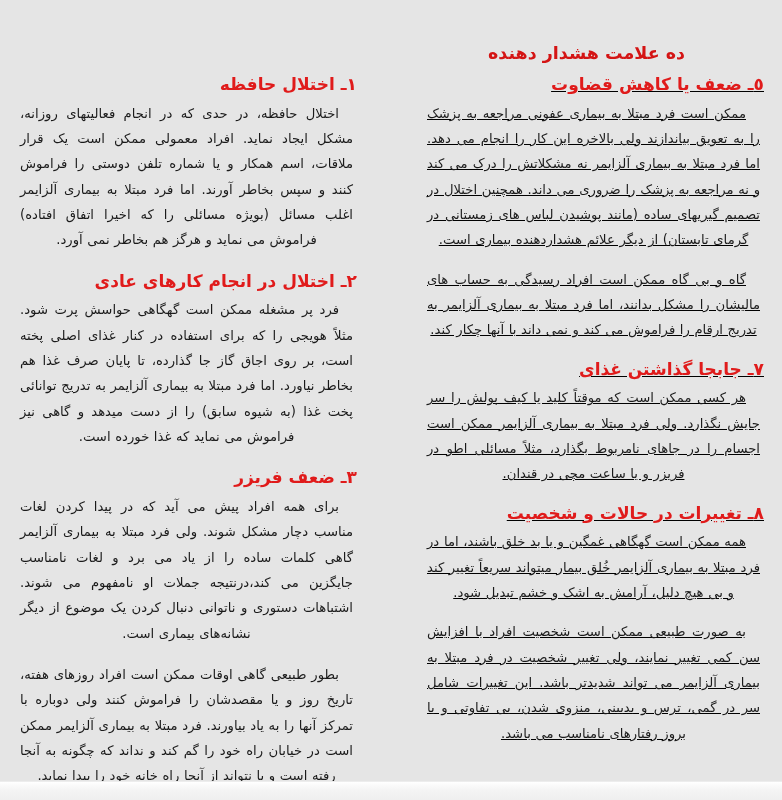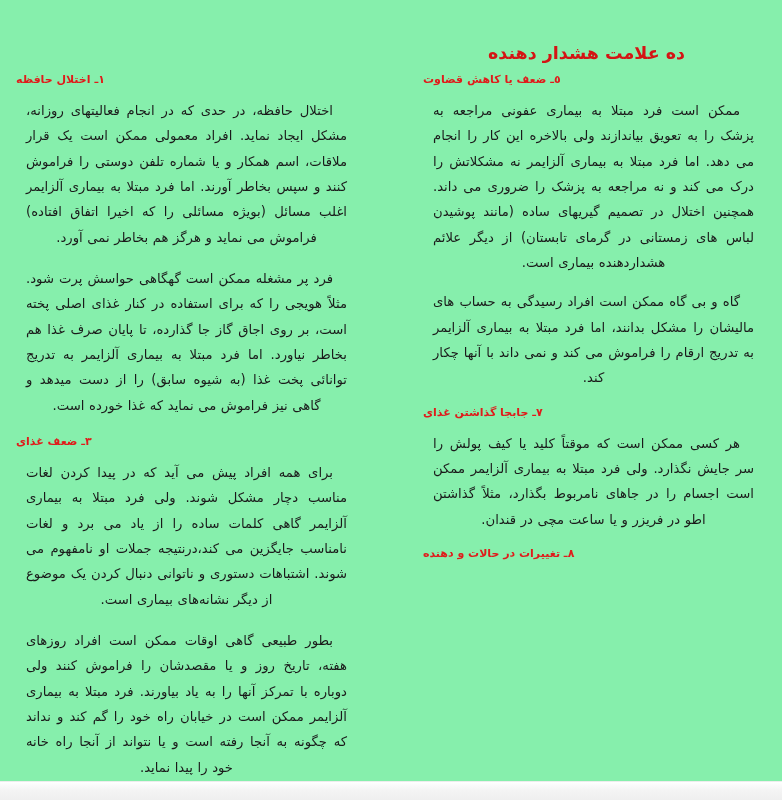--- a/index.html
+++ b/index.html
@@ -6,21 +6,21 @@
   html, body {
     margin: 0;
     padding: 0;
     background: #ffffff;
   }
   #page {
     position: relative;
     width: 782px;
     height: 800px;
     margin: 0 auto;
-    background: #86efac;
+    background: #e5e5e5;
     overflow: hidden;
     font-family: "DejaVu Sans", "Liberation Sans", sans-serif;
     direction: rtl;
   }
 
   
   .doc-title {
     position: absolute;
     top: 30px;
     right: 0;
@@ -47,44 +47,45 @@
   .col {
     box-sizing: border-box;
     width: 391px;
     direction: rtl;
   }
   .col-right {
     padding: 0 34px 0 16px;
   }
   .col-left {
     padding: 0 18px 0 32px;
+    text-decoration: underline;
   }
 
   
   .section {
     margin-bottom: 13px;
   }
   .section-heading {
     color: #e01b1b;
     font-weight: bold;
-    font-size: 11px;
-    text-align: left;
+    font-size: 17px;
+    text-align: right;
     margin: 0 0 4px 0;
     line-height: 1.45;
     direction: rtl;
     letter-spacing: 0.1px;
   }
   .section-body {
     color: #1a1a1a;
     font-size: 13.2px;
     line-height: 1.92;
     text-align: justify;
     text-align-last: center;
     text-indent: 14px;
-    margin: 10px;
+    margin: 4px;
     direction: rtl;
     word-spacing: 0.4px;
   }
 
   
   .col-right .section { margin-bottom: 16px; }
   .col-left  .section { margin-bottom: 14px; }
 
   
   .bottom-band {
@@ -112,45 +113,48 @@
         <h2 class="section-heading">٥ـ ضعف یا کاهش قضاوت</h2>
         <p class="section-body">ممکن است فرد مبتلا به بیماری عفونی مراجعه به پزشک را به تعویق بیاندازند ولی بالاخره این کار را انجام می دهد. اما فرد مبتلا به بیماری آلزایمر نه مشکلاتش را درک می کند و نه مراجعه به پزشک را ضروری می داند. همچنین اختلال در تصمیم گیریهای ساده (مانند پوشیدن لباس های زمستانی در گرمای تابستان) از دیگر علائم هشداردهنده بیماری است.</p>
       </div>
 
       <div class="section">
         <p class="section-body">گاه و بی گاه ممکن است افراد رسیدگی به حساب های مالیشان را مشکل بدانند، اما فرد مبتلا به بیماری آلزایمر به تدریج ارقام را فراموش می کند و نمی داند با آنها چکار کند.</p>
       </div>
 
       <div class="section">
         <h2 class="section-heading">٧ـ جابجا گذاشتن غذای</h2>
-        <p class="section-body">هر کسی ممکن است که موقتاً کلید یا کیف پولش را سر جایش نگذارد. ولی فرد مبتلا به بیماری آلزایمر ممکن است اجسام را در جاهای نامربوط بگذارد، مثلاً گذاشتن اطو در فریزر و یا ساعت مچی در قندان.</p>
+        <p class="section-body">هر کسی ممکن است که موقتاً کلید یا کیف پولش را سر جایش نگذارد. ولی فرد مبتلا به بیماری آلزایمر ممکن است اجسام را در جاهای نامربوط بگذارد، مثلاً مسائلی اطو در فریزر و یا ساعت مچی در قندان.</p>
       </div>
 
       <div class="section">
-        <h2 class="section-heading">٨ـ تغییرات در حالات و دهنده</h2>
+        <h2 class="section-heading">٨ـ تغییرات در حالات و شخصیت</h2>
+        <p class="section-body">همه ممکن است گهگاهی غمگین و یا بد خلق باشند، اما در فرد مبتلا به بیماری آلزایمر خُلق بیمار میتواند سریعاً تغییر کند و بی هیچ دلیل، آرامش به اشک و خشم تبدیل شود.</p>
       </div>
 
       <div class="section">
+        <p class="section-body">به صورت طبیعی ممکن است شخصیت افراد با افزایش سن کمی تغییر نمایند، ولی تغییر شخصیت در فرد مبتلا به بیماری آلزایمر می تواند شدیدتر باشد. این تغییرات شامل سر در گمی، ترس و بدبینی، منزوی شدن، بی تفاوتی و یا بروز رفتارهای نامناسب می باشد.</p>
       </div>
 
     </div>
 
     <div class="col col-right">
 
       <div class="section">
         <h2 class="section-heading">۱ـ اختلال حافظه</h2>
         <p class="section-body">اختلال حافظه، در حدی که در انجام فعالیتهای روزانه، مشکل ایجاد نماید. افراد معمولی ممکن است یک قرار ملاقات، اسم همکار و یا شماره تلفن دوستی را فراموش کنند و سپس بخاطر آورند. اما فرد مبتلا به بیماری آلزایمر اغلب مسائل (بویژه مسائلی را که اخیرا اتفاق افتاده) فراموش می نماید و هرگز هم بخاطر نمی آورد.</p>
       </div>
 
       <div class="section">
+        <h2 class="section-heading">۲ـ اختلال در انجام کارهای عادی</h2>
         <p class="section-body">فرد پر مشغله ممکن است گهگاهی حواسش پرت شود. مثلاً هویجی را که برای استفاده در کنار غذای اصلی پخته است، بر روی اجاق گاز جا گذارده، تا پایان صرف غذا هم بخاطر نیاورد. اما فرد مبتلا به بیماری آلزایمر به تدریج توانائی پخت غذا (به شیوه سابق) را از دست میدهد و گاهی نیز فراموش می نماید که غذا خورده است.</p>
       </div>
 
       <div class="section">
-        <h2 class="section-heading">۳ـ ضعف غذای</h2>
+        <h2 class="section-heading">۳ـ ضعف فریزر</h2>
         <p class="section-body">برای همه افراد پیش می آید که در پیدا کردن لغات مناسب دچار مشکل شوند. ولی فرد مبتلا به بیماری آلزایمر گاهی کلمات ساده را از یاد می برد و لغات نامناسب جایگزین می کند،درنتیجه جملات او نامفهوم می شوند. اشتباهات دستوری و ناتوانی دنبال کردن یک موضوع از دیگر نشانه‌های بیماری است.</p>
       </div>
 
       <div class="section">
         <p class="section-body">بطور طبیعی گاهی اوقات ممکن است افراد روزهای هفته، تاریخ روز و یا مقصدشان را فراموش کنند ولی دوباره با تمرکز آنها را به یاد بیاورند. فرد مبتلا به بیماری آلزایمر ممکن است در خیابان راه خود را گم کند و نداند که چگونه به آنجا رفته است و یا نتواند از آنجا راه خانه خود را پیدا نماید.</p>
       </div>
 
     </div>
 
   </div>

